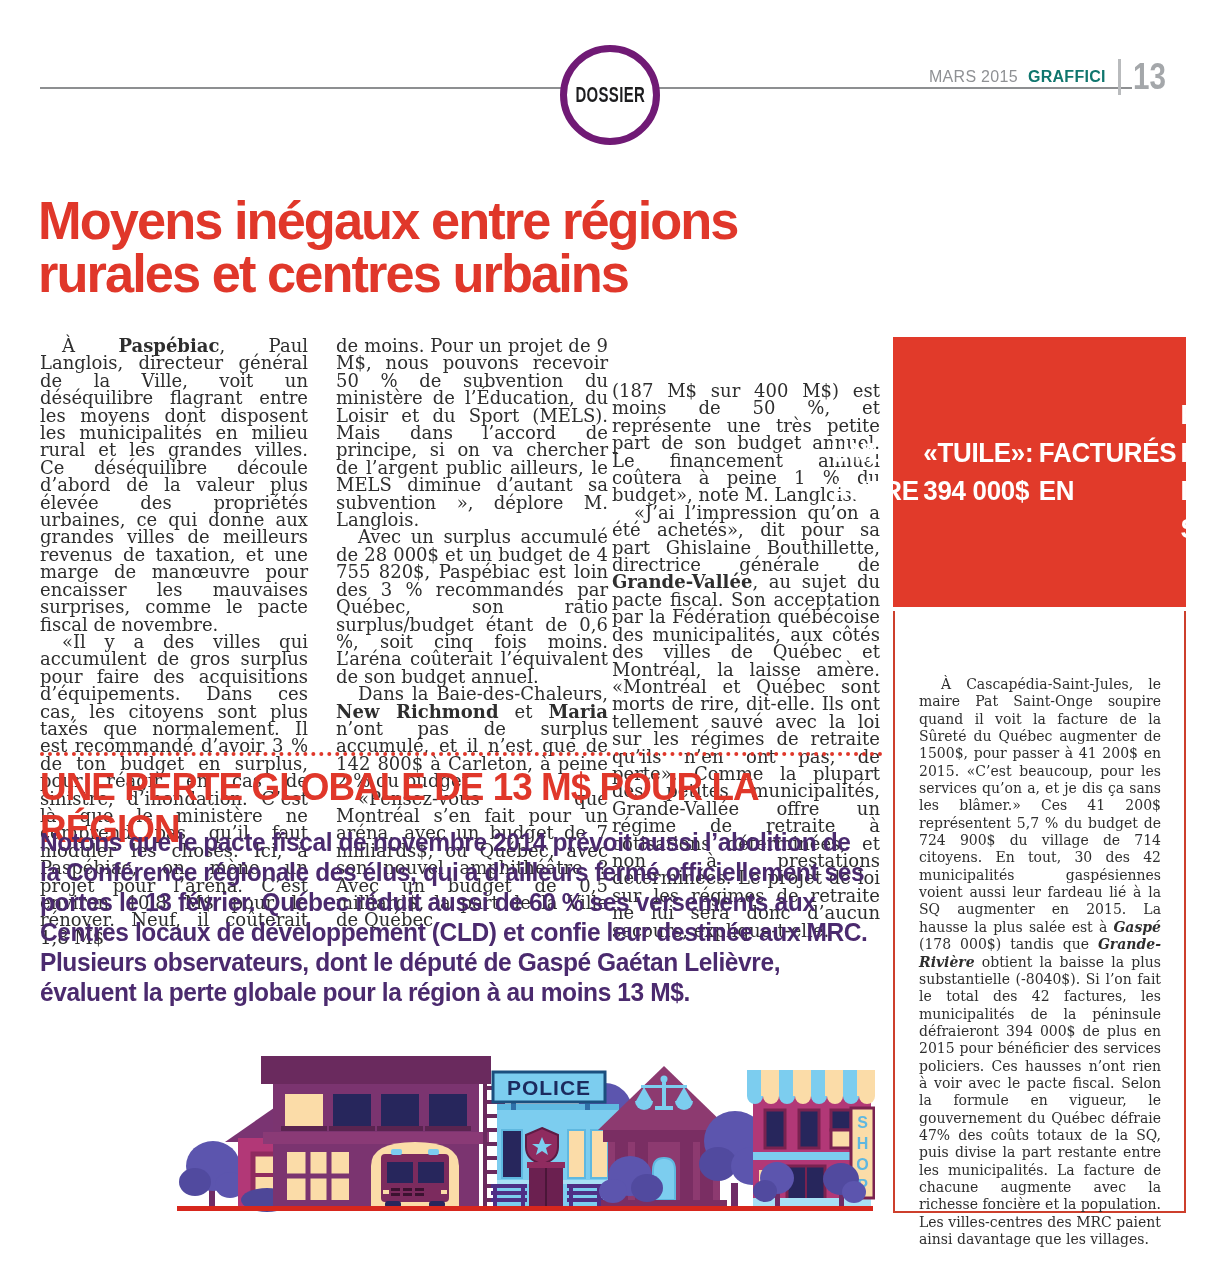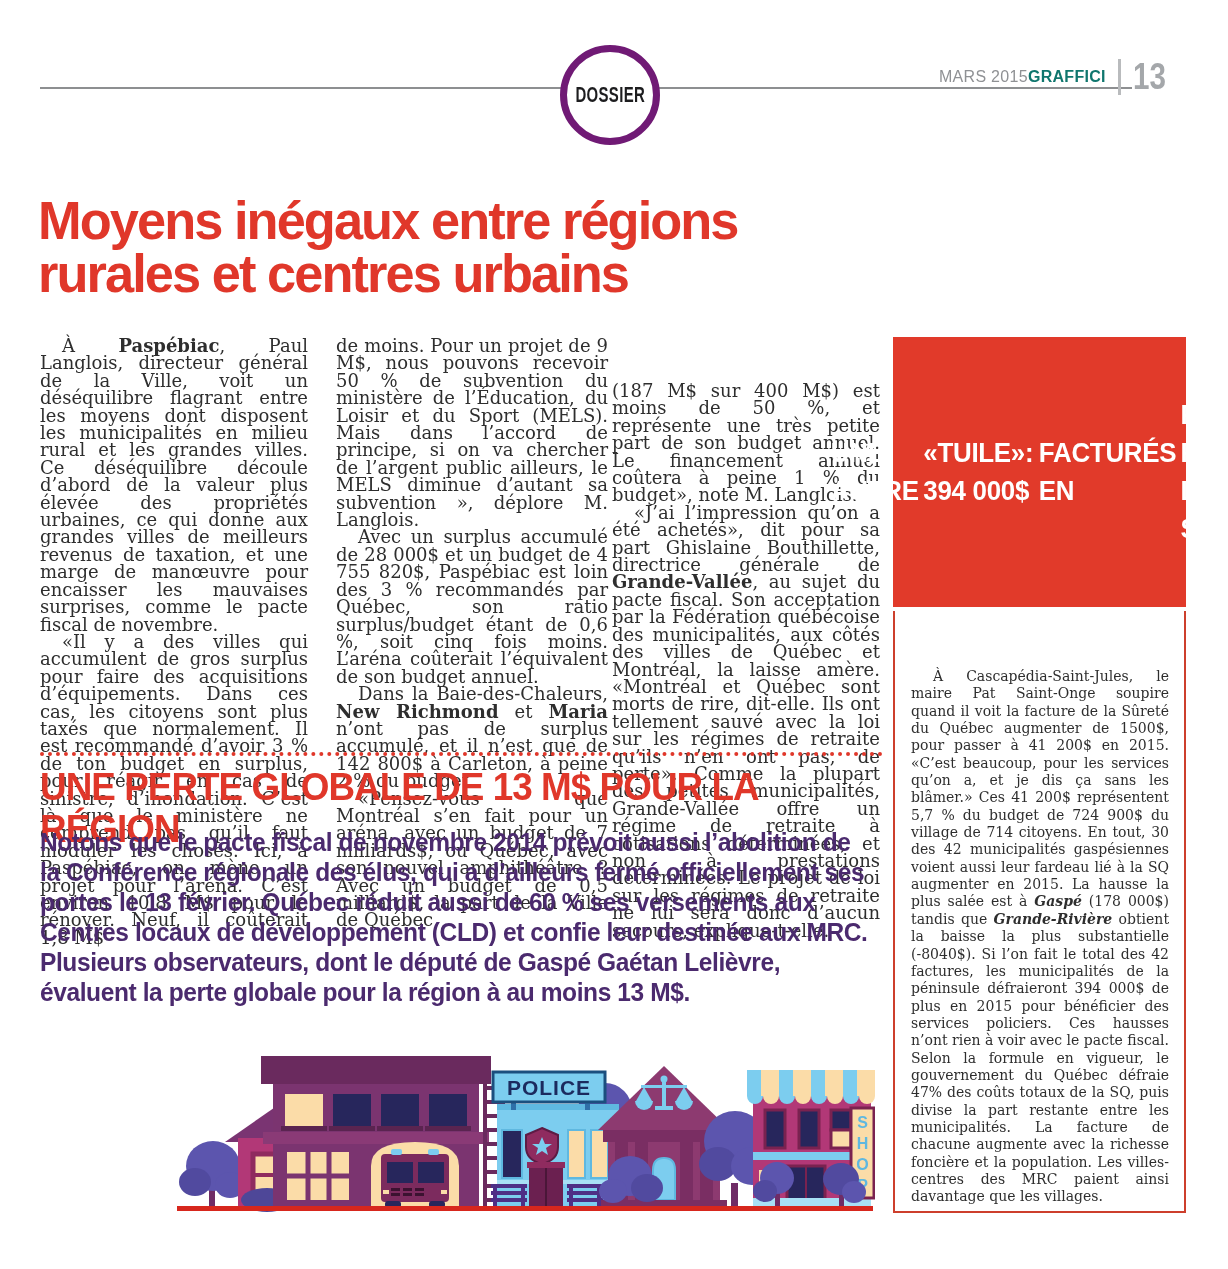--- a/index.html
+++ b/index.html
@@ -7,21 +7,21 @@
         font-family:"DejaVu Serif", serif;color:#2e2e2e;}
 
   
   .top-rule{position:absolute;left:40px;top:87px;width:1092px;height:2px;background:#8d8f91;}
   .dossier-circle{position:absolute;left:560px;top:45px;width:86px;height:86px;border:7px solid #701a75;
       border-radius:50%;background:#fff;display:flex;align-items:center;justify-content:center;}
   .dossier-circle span{font-family:"Liberation Sans",sans-serif;font-weight:bold;font-size:22px;
       letter-spacing:.5px;color:#1d1d1f;transform:scaleX(.68);}
   .issue-info{position:absolute;right:58px;top:56px;display:flex;align-items:center;
       font-family:"Liberation Sans",sans-serif;}
-  .issue-info .issue{color:#8f9194;font-size:16px;letter-spacing:.3px;text-align:right;}
+  .issue-info .issue{color:#8f9194;font-size:16px;letter-spacing:.3px;margin-right:10px;text-align:right;}
   .issue-info .mag{color:#0f766e;font-size:16px;font-weight:bold;letter-spacing:.3px;}
   .issue-info .bar{width:3px;height:36px;background:#b9bbbd;margin:0 8px 0 12px;}
   .issue-info .pagenum{color:#a4a7aa;font-size:37px;font-weight:bold;transform:scaleX(.8);}
 
   
   .main-title{position:absolute;left:38px;top:194px;width:900px;margin:0;
       font-family:"Liberation Sans",sans-serif;font-weight:bold;font-size:54px;line-height:53px;
       letter-spacing:-2px;color:#e0372a;transform:scaleX(.97);transform-origin:left top;}
 
   
@@ -36,21 +36,21 @@
 
   
   .red-box{position:absolute;left:893px;top:337px;width:293px;height:270px;background:#e13a2a;
       display:flex;flex-direction:row;align-items:center;justify-content:center;}
   .red-box div{font-family:"Liberation Sans",sans-serif;font-weight:bold;font-size:27px;
       line-height:38px;color:#fff;letter-spacing:-.3px;transform:scaleX(.96);}
   .aside-frame{position:absolute;left:893px;top:611px;width:293px;height:602px;
       border:2px solid #cd3f2c;border-top:none;box-sizing:border-box;}
   .aside-body{position:absolute;left:911px;top:668px;width:258px;
       font-size:14px;line-height:17.35px;text-align:justify;}
-  .aside-body p{margin:0;}
+  .aside-body p{margin:8px;}
 
   
   .dotted-rule{position:absolute;left:40px;top:752px;width:843px;height:0;
       border-top:4px dotted #e0372a;}
   .sub-title{position:absolute;left:40px;top:766px;width:860px;margin:0;
       font-family:"Liberation Sans",sans-serif;font-weight:bold;font-size:38px;line-height:42px;
       letter-spacing:-1px;color:#e0372a;transform:scaleX(.97);transform-origin:left top;}
   .purple-body{position:absolute;left:40px;top:827px;width:852px;margin:0;
       font-family:"Liberation Sans",sans-serif;font-weight:bold;font-size:25px;line-height:30px;
       letter-spacing:-.4px;color:#4b2a6e;transform:scaleX(.98);transform-origin:left top;}

